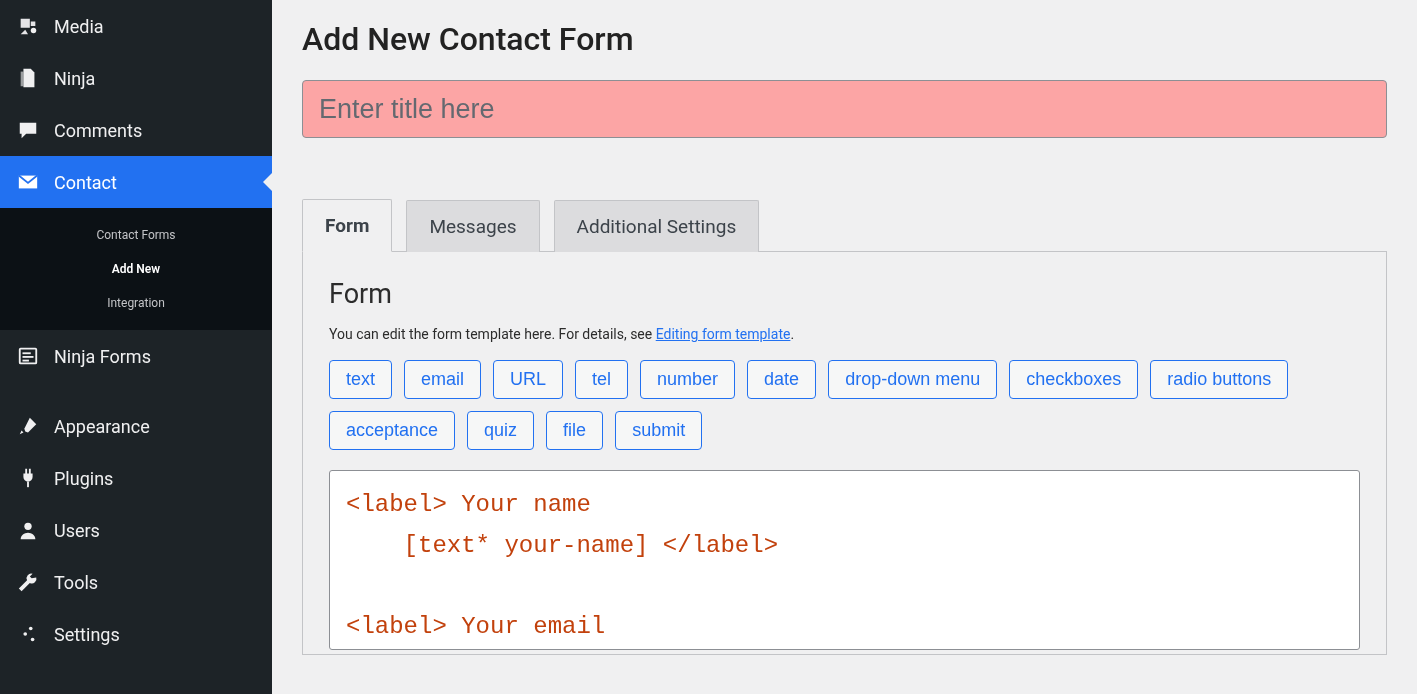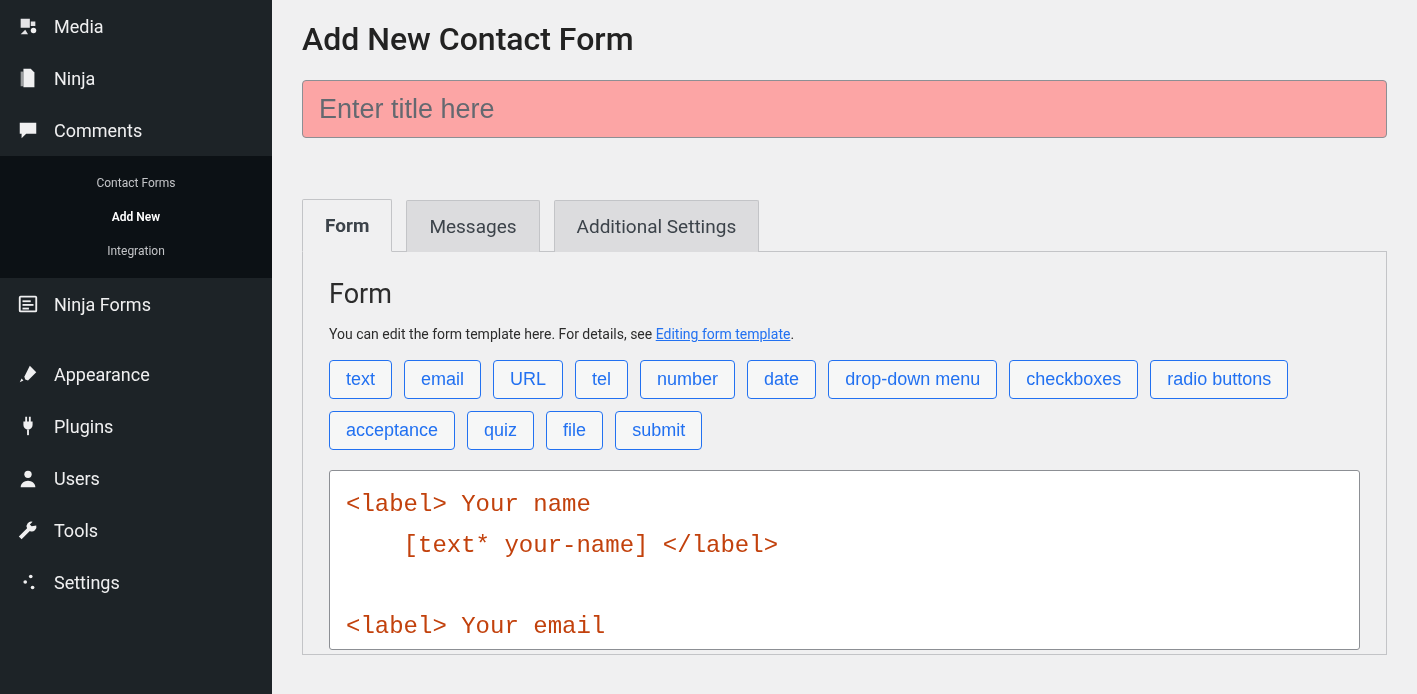--- a/index.html
+++ b/index.html
@@ -96,20 +96,29 @@
   </div>
   <div class="menu-item">
     <span class="icon">
       <svg viewBox="0 0 24 24" width="22" height="22">
           <path d="M3 4h18v12H10l-5 5v-5H3z"></path>
         </svg>
     </span>
     <span>Comments</span>
   </div>
 
+  <div class="menu-item current">
+    <span class="icon">
+      <svg viewBox="0 0 24 24" width="22" height="22">
+          <path d="M2 5h20v14H2z" fill="#fff"></path>
+          <path d="M2 5l10 8L22 5" fill="none" stroke="#2271f1" stroke-width="2"></path>
+        </svg>
+    </span>
+    <span>Contact</span>
+  </div>
   <div class="submenu">
     <div class="submenu-item">Contact Forms</div>
     <div class="submenu-item current">Add New</div>
     <div class="submenu-item">Integration</div>
   </div>
 
   <div class="menu-item">
     <span class="icon">
       <svg viewBox="0 0 24 24" width="22" height="22">
           <rect x="3" y="4" width="18" height="16" rx="1" fill="none" stroke="currentColor" stroke-width="2"></rect>

